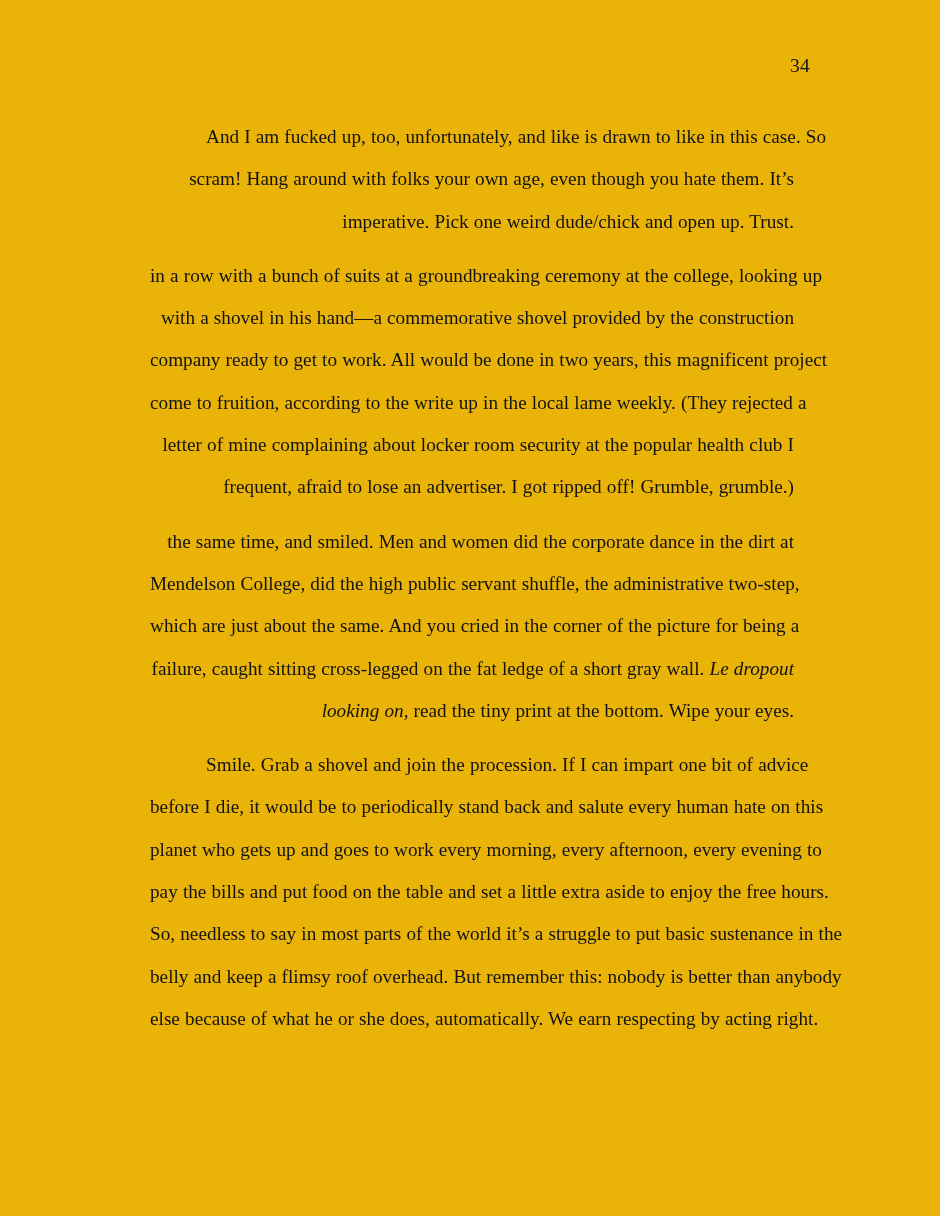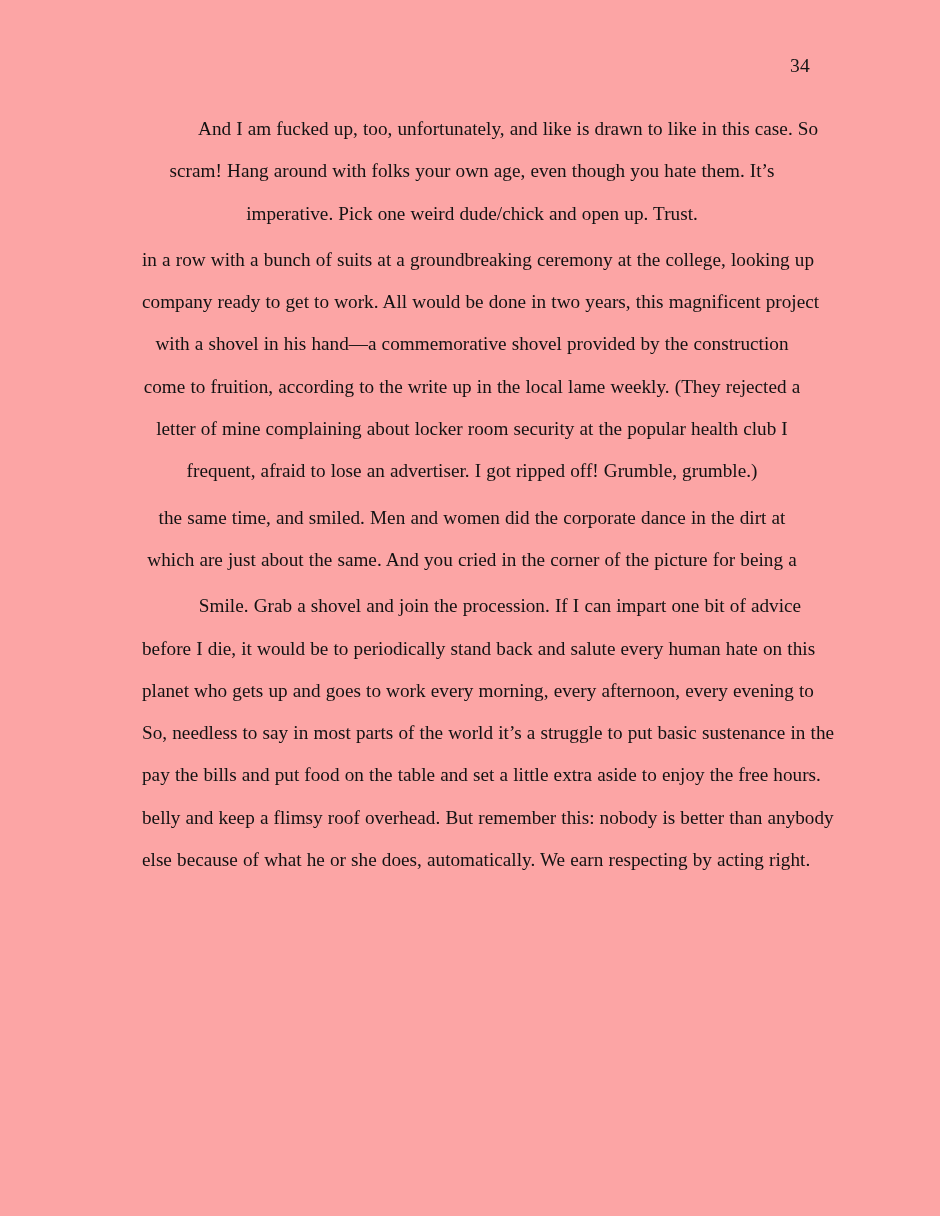--- a/index.html
+++ b/index.html
@@ -5,21 +5,21 @@
 <style>
   html, body {
     margin: 0;
     padding: 0;
     background: #ffffff;
   }
   .page {
     position: relative;
     width: 940px;
     height: 1216px;
-    background: #fca5a5;
+    background: #eab308;
     overflow: hidden;
     font-family: "Liberation Serif", "DejaVu Serif", serif;
     color: #111111;
     -webkit-font-smoothing: antialiased;
   }
   .page-number {
     position: absolute;
     top: 56px;
     left: 0;
     width: 810px;
@@ -29,26 +29,26 @@
     color: #141414;
     letter-spacing: 0.2px;
   }
   .body-text {
     position: absolute;
     top: 104px;
     left: 138px;
     width: 668px;
   }
   .para {
-    margin: 4px;
+    margin: 12px;
     padding: 0;
     font-size: 19.2px;
     line-height: 42.3px;
     color: #121212;
-    text-align: center;
+    text-align: right;
     white-space: normal;
     letter-spacing: 0.02px;
     word-spacing: 0.3px;
   }
   
   .line {
     display: block;
     white-space: pre;
   }
   .line.indent {
@@ -68,36 +68,39 @@
   <div class="body-text">
 
     <p class="para">
       <span class="line indent">And I am fucked up, too, unfortunately, and like is drawn to like in this case. So</span>
       <span class="line">scram! Hang around with folks your own age, even though you hate them. It’s</span>
       <span class="line">imperative. Pick one weird dude/chick and open up. Trust.</span>
     </p>
 
     <p class="para">
       <span class="line">in a row with a bunch of suits at a groundbreaking ceremony at the college, looking up</span>
+      <span class="line">with a shovel in his hand—a commemorative shovel provided by the construction</span>
       <span class="line">company ready to get to work. All would be done in two years, this magnificent project</span>
-      <span class="line">with a shovel in his hand—a commemorative shovel provided by the construction</span>
       <span class="line">come to fruition, according to the write up in the local lame weekly. (They rejected a</span>
       <span class="line">letter of mine complaining about locker room security at the popular health club I</span>
       <span class="line">frequent, afraid to lose an advertiser. I got ripped off! Grumble, grumble.)</span>
     </p>
 
     <p class="para">
       <span class="line">the same time, and smiled. Men and women did the corporate dance in the dirt at</span>
+      <span class="line">Mendelson College, did the high public servant shuffle, the administrative two-step,</span>
       <span class="line">which are just about the same. And you cried in the corner of the picture for being a</span>
+      <span class="line"><span>failure, caught sitting cross-legged on the fat ledge of a short gray wall. </span><span class="ital">Le dropout</span></span>
+      <span class="line"><span class="ital">looking on</span><span>, read the tiny print at the bottom. Wipe your eyes.</span></span>
     </p>
 
     <p class="para">
       <span class="line indent">Smile. Grab a shovel and join the procession. If I can impart one bit of advice</span>
       <span class="line">before I die, it would be to periodically stand back and salute every human hate on this</span>
       <span class="line">planet who gets up and goes to work every morning, every afternoon, every evening to</span>
+      <span class="line">pay the bills and put food on the table and set a little extra aside to enjoy the free hours.</span>
       <span class="line">So, needless to say in most parts of the world it’s a struggle to put basic sustenance in the</span>
-      <span class="line">pay the bills and put food on the table and set a little extra aside to enjoy the free hours.</span>
       <span class="line">belly and keep a flimsy roof overhead. But remember this: nobody is better than anybody</span>
       <span class="line">else because of what he or she does, automatically. We earn respecting by acting right.</span>
     </p>
 
   </div>
 </div>
 
 </body></html>

